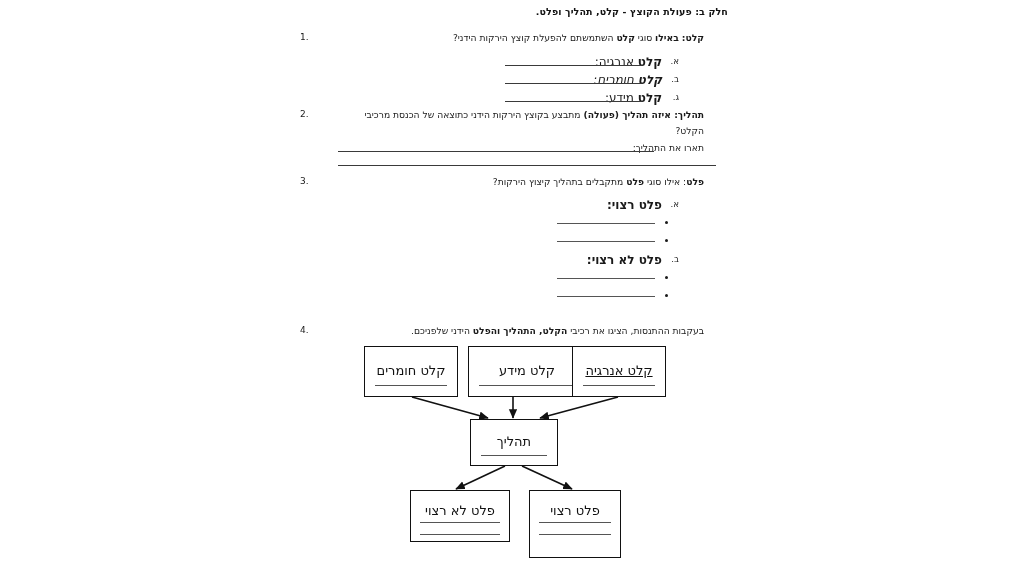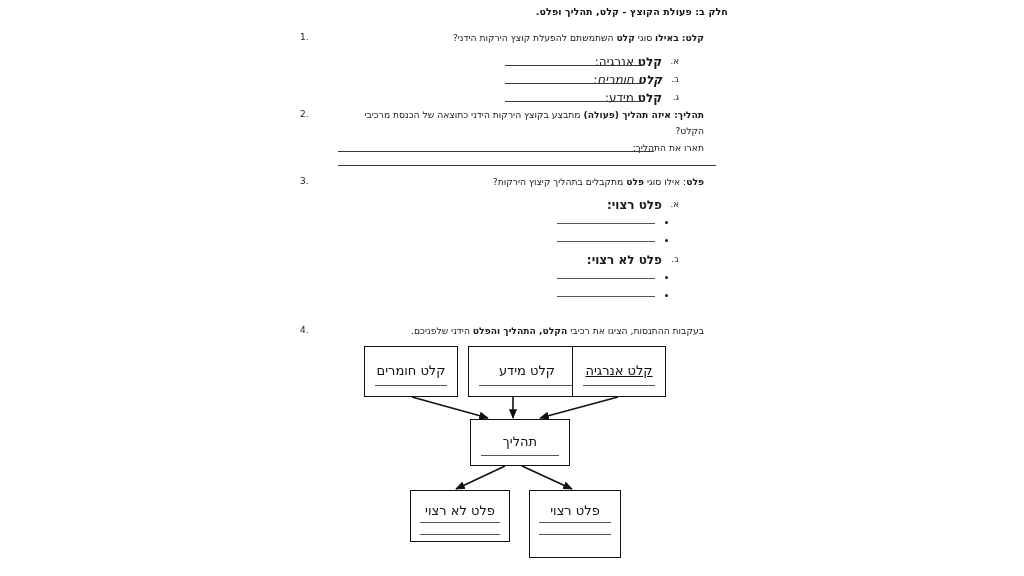--- a/index.html
+++ b/index.html
@@ -198,21 +198,21 @@
   <div class="dbox" style="left:468px; top:346px; width:118px; height:51px;">
     <div class="dlabel" style="top:16px;">קלט מידע</div>
     <div class="dline" style="left:10px; right:10px; top:38px;"></div>
   </div>
 
   <div class="dbox" style="left:572px; top:346px; width:94px; height:51px;">
     <div class="dlabel" style="top:16px;text-decoration:underline;">קלט אנרגיה</div>
     <div class="dline" style="left:10px; right:10px; top:38px;"></div>
   </div>
 
-  <div class="dbox" style="left:470px; top:419px; width:100px; height:47px;">
+  <div class="dbox" style="left:470px; top:419px; width:88px; height:47px;">
     <div class="dlabel" style="top:14px;">תהליך</div>
     <div class="dline" style="left:10px; right:10px; top:35px;"></div>
   </div>
 
   <div class="dbox" style="left:410px; top:490px; width:100px; height:52px;">
     <div class="dlabel" style="top:12px;">פלט לא רצוי</div>
     <div class="dline" style="left:9px; right:9px; top:31px;"></div>
     <div class="dline" style="left:9px; right:9px; top:43px;"></div>
   </div>
 

